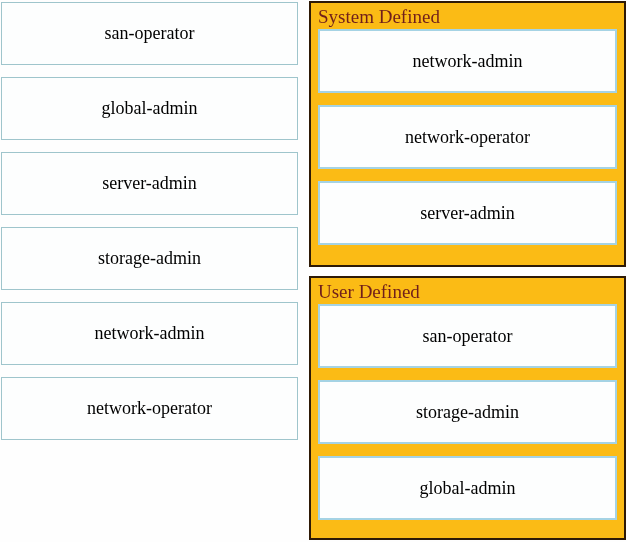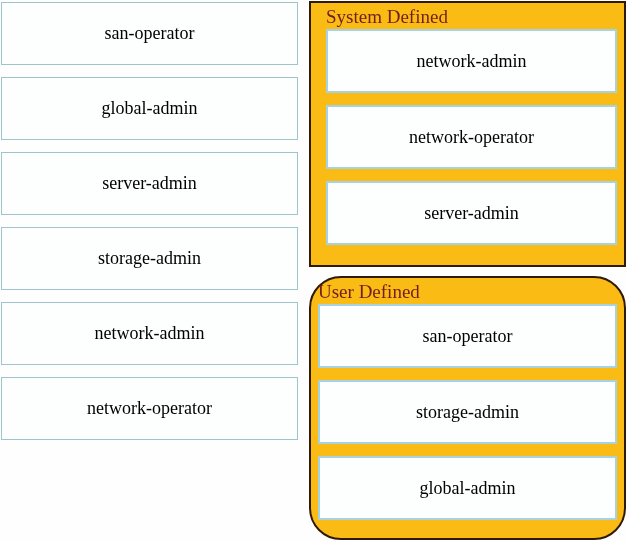--- a/index.html
+++ b/index.html
@@ -22,22 +22,22 @@
     font-size:18px;
     cursor:move;
   }
 
   
   .panel {
     position:absolute; left:309px; width:317px;
     background:var(--panel-background,#fbbb15);
     border:2px solid var(--panel-border,#2e1a06);
   }
-  .panel-system { top:1px;  height:266px;padding-left:8px; }
-  .panel-user   { top:276px; height:264px;border-radius:32px; }
+  .panel-system { top:1px;  height:266px; }
+  .panel-user   { top:276px; height:264px; }
   .panel-title {
     height:26px; padding:2px 0 0 7px;
     font-size:19px;
     color:var(--panel-title-text,#701f1b);
     line-height:24px;
   }
   .slot {
     height:64px; margin:0 7px 12px 7px;
     background:#fdfefe;
     border:2px solid var(--slot-border,#a5d3e4);

